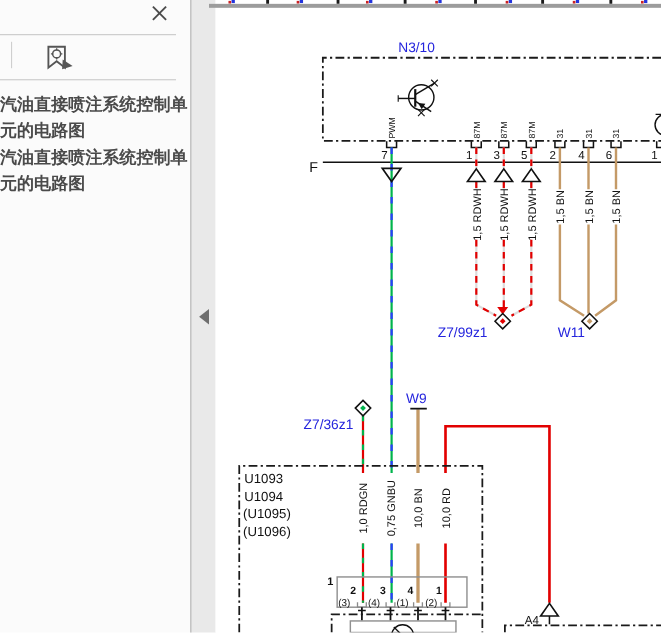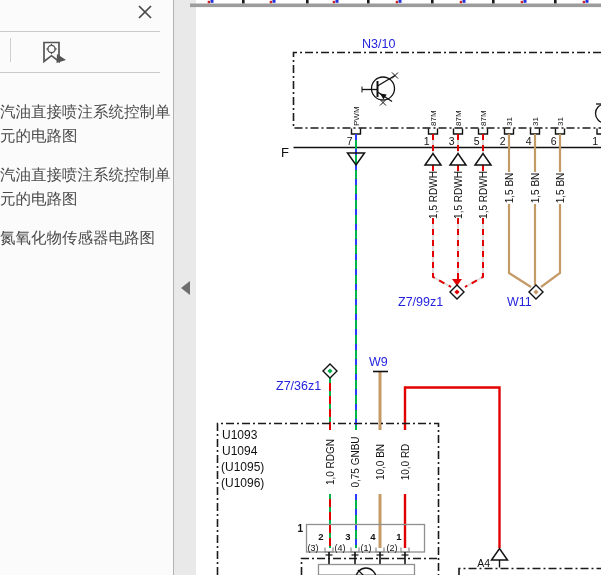--- a/index.html
+++ b/index.html
@@ -7,21 +7,21 @@
     width:601px;height:575px;position:relative;overflow:hidden;
     background:#ffffff;font-family:"Liberation Sans","DejaVu Sans",sans-serif;
   }
   
   .sidebar{position:absolute;left:0;top:0;width:173px;height:575px;background:#fbfbfb;}
   .close-btn{position:absolute;left:137px;top:4px;width:16px;height:16px;cursor:pointer;}
   .divider{position:absolute;left:0;width:160px;height:1px;background:#c9c9c9;}
   .mini-vdiv{position:absolute;left:10px;top:38px;width:1px;height:24px;background:#cfcfcf;}
   .bm-tool{position:absolute;left:40px;top:41px;width:27px;height:24px;cursor:pointer;}
   .bm-list{position:absolute;left:0;top:84px;width:171px;}
-  .bm-item{font-size:15.5px;line-height:23.5px;color:#4a4a4a;cursor:pointer;margin:16px 0 1px 0;}
+  .bm-item{font-size:15.5px;line-height:23.5px;color:#4a4a4a;cursor:pointer;margin:0 0 1px 0;font-weight:bold;}
   
   .gutter{position:absolute;left:173px;top:0;width:23px;height:575px;background:#e9e9e9;border-left:1px solid #b3b3b3;box-sizing:border-box;}
   .collapse-btn{position:absolute;left:181px;top:281px;width:0;height:0;
     border-top:7.5px solid transparent;border-bottom:7.5px solid transparent;
     border-right:9px solid #6e6e6e;cursor:pointer;}
   
   .page{position:absolute;left:196px;top:0;width:405px;height:575px;background:#ffffff;}
   svg.diagram{position:absolute;left:0;top:0;}
   text{font-family:"Liberation Sans","DejaVu Sans",sans-serif;fill:#111;}
   .vlabel{font-size:10px;}
@@ -45,21 +45,20 @@
     <line x1="11.5" y1="2.8" x2="11.5" y2="4.6" stroke="#555" stroke-width="1.2"></line>
     <line x1="11.5" y1="11.4" x2="11.5" y2="13.2" stroke="#555" stroke-width="1.2"></line>
     <line x1="6.3" y1="8" x2="8.1" y2="8" stroke="#555" stroke-width="1.2"></line>
     <line x1="14.9" y1="8" x2="16.7" y2="8" stroke="#555" stroke-width="1.2"></line>
     <polygon points="17,13 26,19 16.5,22" fill="#555"></polygon>
   </svg>
   <div class="divider" style="top:72px"></div>
   <div class="bm-list">
     <div class="bm-item">汽油直接喷注系统控制单元的电路图</div>
     <div class="bm-item">汽油直接喷注系统控制单元的电路图</div>
-    <div class="bm-item">氮氧化物传感器电路图</div>
   </div>
 </div>
 
 <div class="gutter"></div>
 <div class="collapse-btn"></div>
 
 <div class="page"></div>
 
 <svg class="diagram" width="601" height="575" viewBox="0 0 601 575">
 

